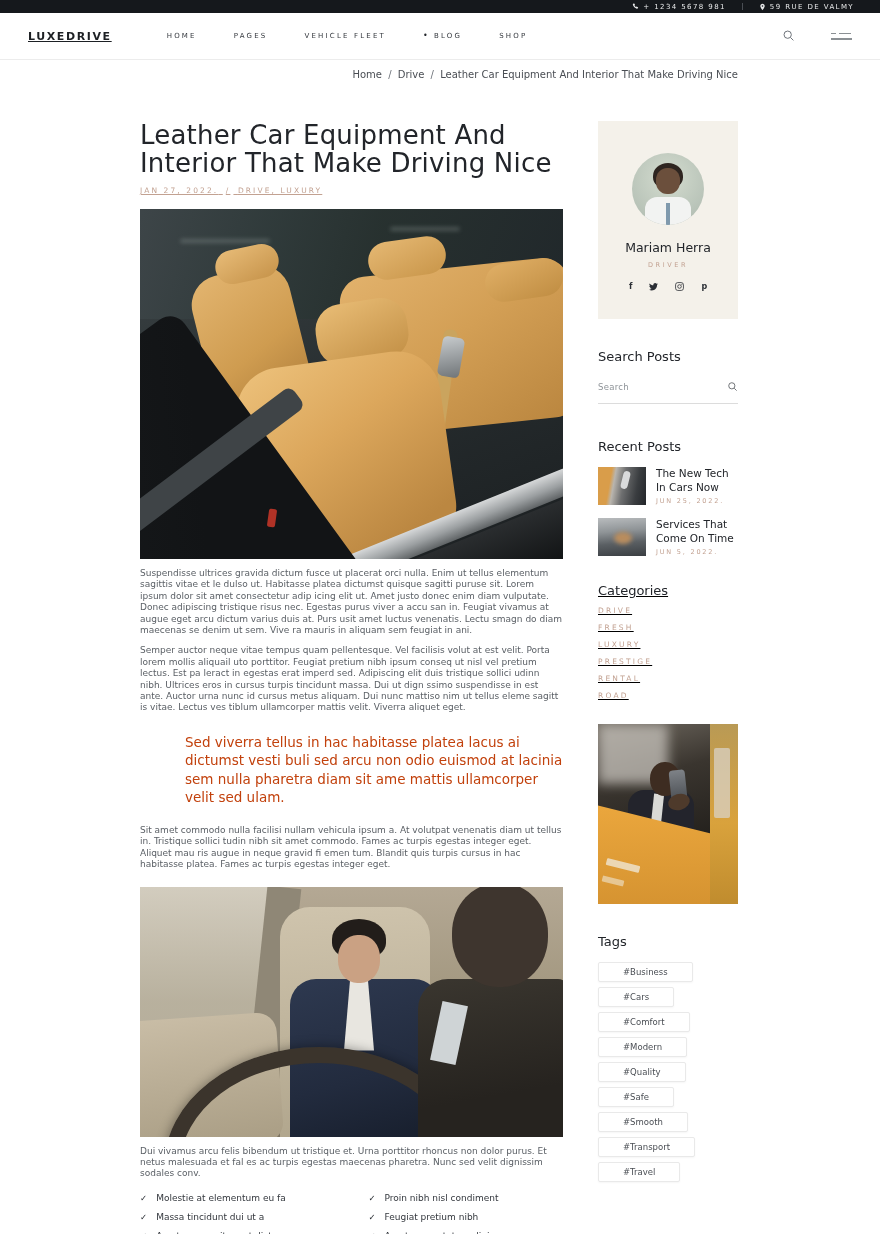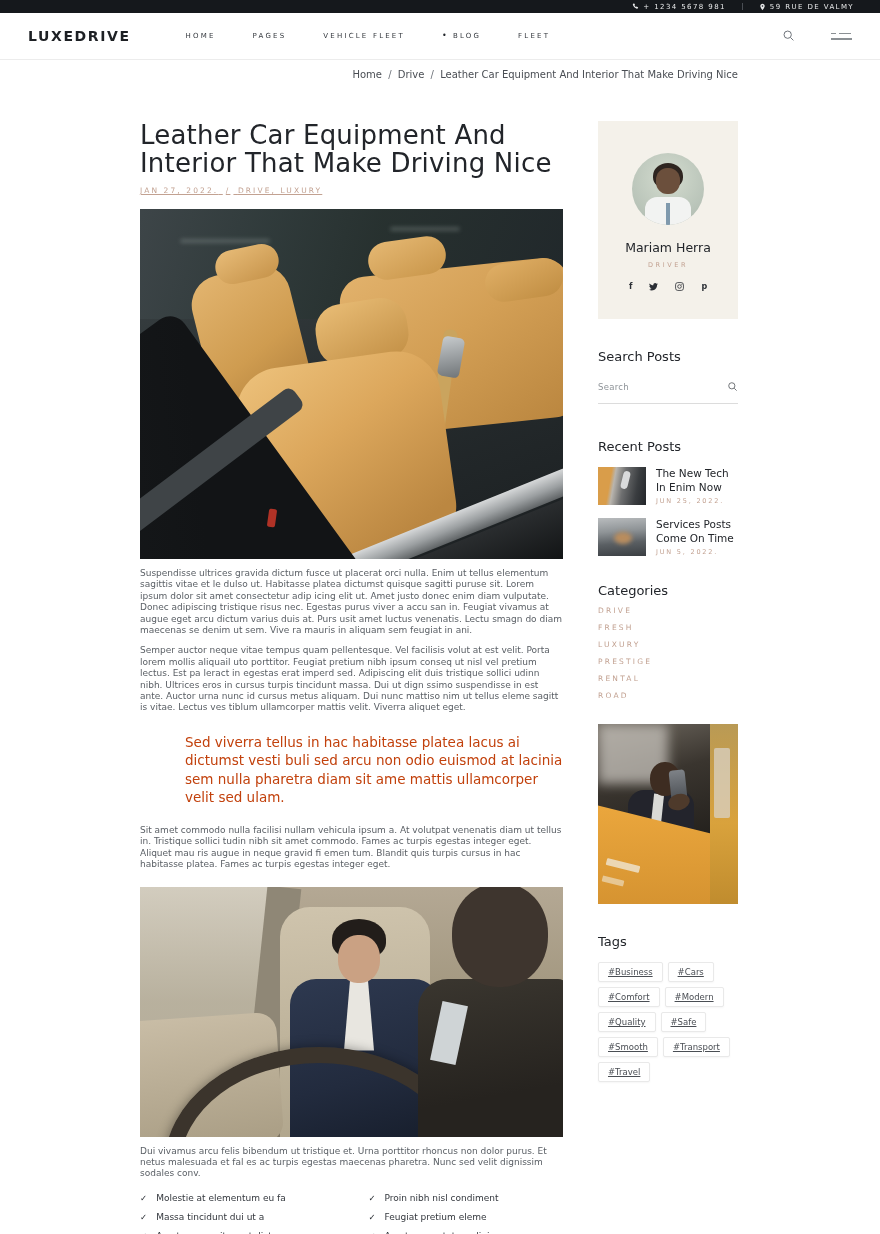--- a/index.html
+++ b/index.html
@@ -8,21 +8,21 @@
   .page { position:relative; width:880px; height:1234px; background:#fff; overflow:hidden; }
 
   
   .topbar { height:13px; background:#15181c; color:#e8e9ea; display:flex; align-items:center; justify-content:flex-end; padding-right:26px; font-size:7px; letter-spacing:1.4px; }
   .topbar .tb-item { display:flex; align-items:center; gap:4px; }
   .topbar .tb-sep { width:1px; height:7px; background:#4a4e54; margin:0 16px; }
   .topbar svg { display:block; }
 
   
   .header { height:47px; display:flex; align-items:center; padding:0 28px; border-bottom:1px solid #ececec; background:#fff; }
-  .logo { font-size:14px; font-weight:700; letter-spacing:1.6px; color:#1d2024; }
+  .logo { font-size:11px; font-weight:700; letter-spacing:1.6px; color:#1d2024;text-decoration:underline; }
   .nav { display:flex; gap:37px; margin-left:55px; }
   .nav-item { font-size:7px; letter-spacing:2.2px; color:#33373d; cursor:pointer; display:flex; align-items:center; gap:4px; }
   .nav-dot { color:#23262b; font-size:8px; line-height:1; }
   .hdr-right { margin-left:auto; display:flex; align-items:center; gap:36px; }
   .menu-icon { display:flex; flex-direction:column; gap:4px; width:21px; cursor:pointer; }
   .menu-icon .r1 { display:flex; gap:3px; }
   .menu-icon i { display:block; height:1.5px; background:#8b9094; }
   .menu-icon .s1 { width:5px; } .menu-icon .s2 { width:12px; } .menu-icon .s3 { width:21px; }
 
   
@@ -74,29 +74,29 @@
   .rp-body { min-width:0; }
   .rp-title { font-size:10.5px; line-height:13.5px; color:#22252a; font-weight:500; }
   .rp-date { margin-top:3px; font-size:6.5px; letter-spacing:1.8px; color:#c2a191; text-transform:uppercase; }
   .t1 { background:linear-gradient(115deg,#8a7358 0%,#55493c 35%,#2c2823 70%,#1d1b18 100%); }
   .t1 .blob { position:absolute; left:4px; top:3px; width:22px; height:16px; border-radius:50%; background:#c8b49c; filter:blur(3px); }
   .t2 { background:linear-gradient(100deg,#d99d4a 0%,#d99d4a 26%,#b9b5ae 34%,#6e6f70 52%,#3a3d40 78%,#23262a 100%); }
   .t2 .stick { position:absolute; left:24px; top:4px; width:7px; height:18px; border-radius:4px; background:#d9dadb; transform:rotate(14deg); }
   .t3 { background:linear-gradient(175deg,#b9bcbe 0%,#8f9497 35%,#5a5f63 65%,#3a3e42 100%); }
   .t3 .blob { position:absolute; left:16px; top:14px; width:18px; height:12px; border-radius:50%; background:#b98d5e; filter:blur(2px); }
 
-  .sb-cats { margin-top:27px; }
+  .sb-cats { margin-top:27px;text-decoration:underline; }
   .cat-item { margin-top:8px; font-size:7.5px; letter-spacing:2.2px; color:#c2a191; text-transform:uppercase; cursor:pointer; }
   .sb-cats .cat-item:first-of-type { margin-top:13px; }
 
   .promo { margin-top:24px; width:140px; height:180px; position:relative; overflow:hidden; background:linear-gradient(165deg,#6e685f 0%,#3a352f 30%,#24211d 65%,#1b1916 100%); }
 
   .sb-tags { margin-top:30px; }
   .tag-cloud { margin-top:13px; display:flex; flex-wrap:wrap; gap:5px; }
-  .tag-pill { border:1px solid #e9e9e9; background:#fff; box-shadow:0 1px 2px rgba(0,0,0,0.04); border-radius:2px; padding:4px 9px; font-size:8.5px; color:#4a4e54; cursor:pointer; white-space:nowrap;text-decoration:underline; }
+  .tag-pill { border:1px solid #e9e9e9; background:#fff; box-shadow:0 1px 2px rgba(0,0,0,0.04); border-radius:2px; padding:4px 24px; font-size:8.5px; color:#4a4e54; cursor:pointer; white-space:nowrap; }
 
   
   .hz-floor { left:0; top:0; width:423px; height:110px; background:linear-gradient(100deg,#3d4548 0%,#2f3a3a 30%,#26302e 55%,#20272a 100%); opacity:0.9; }
   .hz-streak { height:4px; border-radius:3px; background:rgba(190,205,200,0.25); filter:blur(2px); }
   .hz-door { left:-150px; top:160px; width:340px; height:420px; background:linear-gradient(120deg,#1b1e20 0%,#121416 60%); transform:rotate(-36deg); border-radius:18px; }
   .hz-doortop { left:-40px; top:240px; width:220px; height:26px; background:#3f4447; transform:rotate(-37deg); border-radius:8px; }
   .hz-trim { left:150px; top:286px; width:420px; height:26px; background:linear-gradient(180deg,#d6d8d9 0%,#9b9fa1 55%,#5f6365 100%); transform:rotate(-22deg); border-radius:4px; }
   .hz-sill { left:130px; top:322px; width:440px; height:60px; background:linear-gradient(180deg,#2a2d2f,#101213); transform:rotate(-22deg); }
   .hz-bench { left:205px; top:58px; width:230px; height:160px; border-radius:26px; background:linear-gradient(150deg,#e2b26c 0%,#d39f55 45%,#b9853e 100%); transform:rotate(-6deg); }
   .hz-hr1 { left:228px; top:30px; width:78px; height:38px; border-radius:20px; background:linear-gradient(160deg,#e5b873,#c9964a); transform:rotate(-8deg); }
@@ -171,21 +171,21 @@
           <span>PAGES</span>
         </div>
       <div class="nav-item">
           <span>VEHICLE FLEET</span>
         </div>
       <div class="nav-item">
           <span class="nav-dot">•</span>
           <span>BLOG</span>
         </div>
       <div class="nav-item">
-          <span>FLEET</span>
+          <span>SHOP</span>
         </div>
     </div>
     <div class="hdr-right">
       <span><svg width="13" height="13" viewBox="0 0 16 16" fill="none" stroke="#6b7077" stroke-width="1.2">
             <circle cx="7" cy="7" r="4.5"></circle>
             <line x1="10.5" y1="10.5" x2="14" y2="14"></line>
           </svg></span>
       <span class="menu-icon">
         <span class="r1">
             <i class="s1"></i>
@@ -267,21 +267,21 @@
         <div class="check-item">
             <span class="check-glyph">✓</span>
             <span>Proin nibh nisl condiment</span>
           </div>
         <div class="check-item">
             <span class="check-glyph">✓</span>
             <span>Massa tincidunt dui ut a</span>
           </div>
         <div class="check-item">
             <span class="check-glyph">✓</span>
-            <span>Feugiat pretium eleme</span>
+            <span>Feugiat pretium nibh</span>
           </div>
         <div class="check-item">
             <span class="check-glyph">✓</span>
             <span>Amet cursus sit amet dictum</span>
           </div>
         <div class="check-item">
             <span class="check-glyph">✓</span>
             <span>Amet consectetur adipi</span>
           </div>
       </div>
@@ -330,31 +330,31 @@
 
       <div class="sb-recent">
         <div class="sb-title">Recent Posts</div>
 
 
         <div class="rp-item">
           <div class="rp-thumb t2">
               <div class="stick"></div>
             </div>
           <div class="rp-body">
-            <div class="rp-title">The New Tech In Enim Now</div>
+            <div class="rp-title">The New Tech In Cars Now</div>
             <div class="rp-date">Jun 25, 2022.</div>
           </div>
         </div>
 
         <div class="rp-item">
           <div class="rp-thumb t3">
               <div class="blob"></div>
             </div>
           <div class="rp-body">
-            <div class="rp-title">Services Posts Come On Time</div>
+            <div class="rp-title">Services That Come On Time</div>
             <div class="rp-date">Jun 5, 2022.</div>
           </div>
         </div>
       </div>
 
       <div class="sb-cats">
         <div class="sb-title">Categories</div>
         <div class="cat-item">Drive</div>
         <div class="cat-item">Fresh</div>
         <div class="cat-item">Luxury</div>

